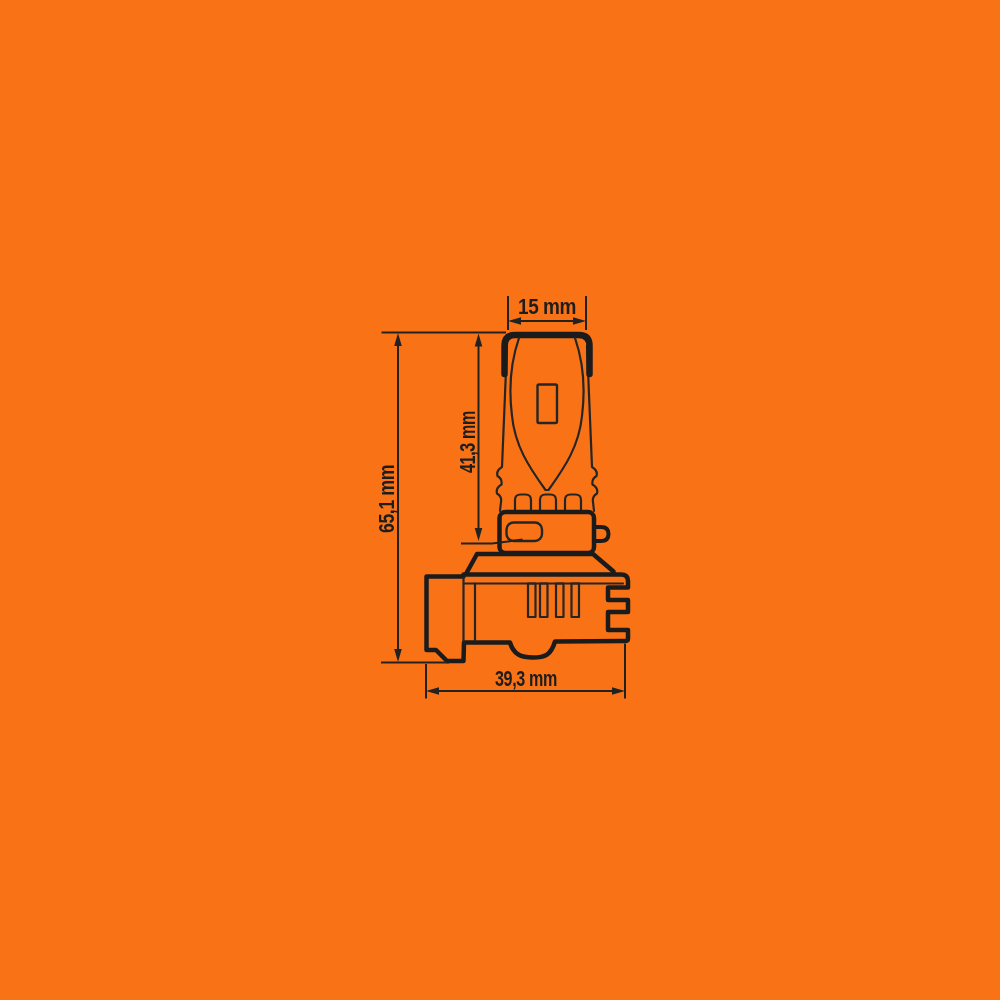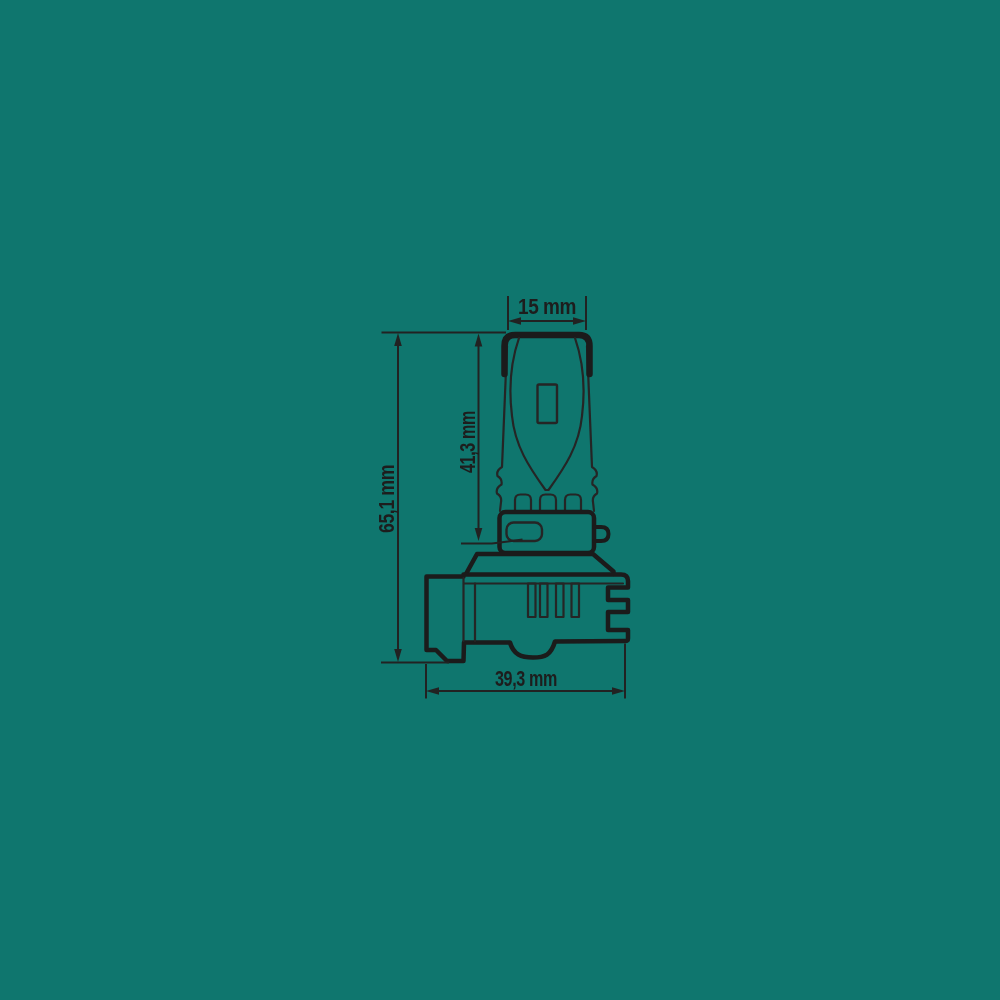--- a/index.html
+++ b/index.html
@@ -1,16 +1,16 @@
 <!DOCTYPE html>
 <html><head>
 <meta charset="utf-8">
 <style>
   html,body{margin:0;padding:0;background:#ffffff;}
-  .stage{position:relative;width:1000px;height:1000px;background:#0f766e;overflow:hidden;
+  .stage{position:relative;width:1000px;height:1000px;background:#f97316;overflow:hidden;
          font-family:"Liberation Sans", sans-serif;}
   svg{position:absolute;left:0;top:0;}
   .thick{fill:none;stroke:#1b1b1b;stroke-width:4.5;stroke-linejoin:round;stroke-linecap:round;}
   .xthick{fill:none;stroke:#1b1b1b;stroke-width:6.5;stroke-linejoin:round;stroke-linecap:round;}
   .thin{fill:none;stroke:#252525;stroke-width:2.2;stroke-linejoin:round;stroke-linecap:round;}
   .dim{fill:none;stroke:#222222;stroke-width:2;stroke-linecap:butt;}
   .ref{fill:none;stroke:#222222;stroke-width:1.8;}
   .arr{fill:#222222;stroke:none;}
   .dimtext{font-family:"Liberation Sans", sans-serif;font-weight:700;font-size:22px;
            fill:#1d1d1d;letter-spacing:-0.5px;}

